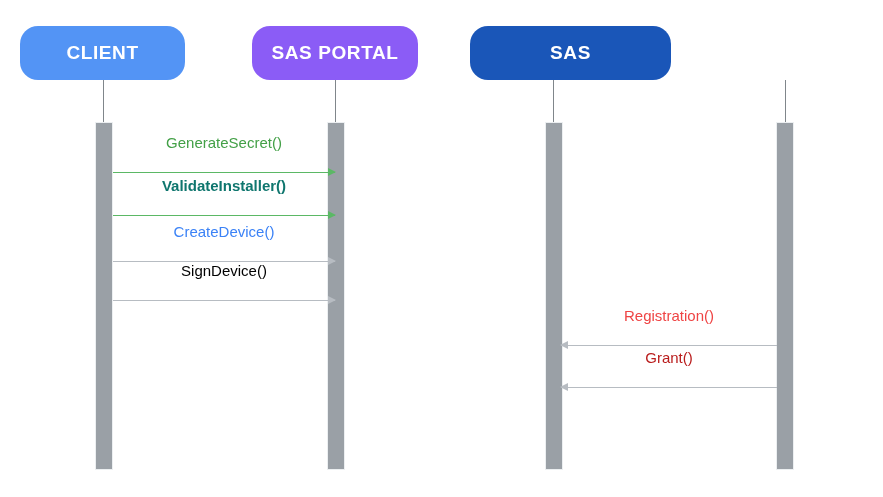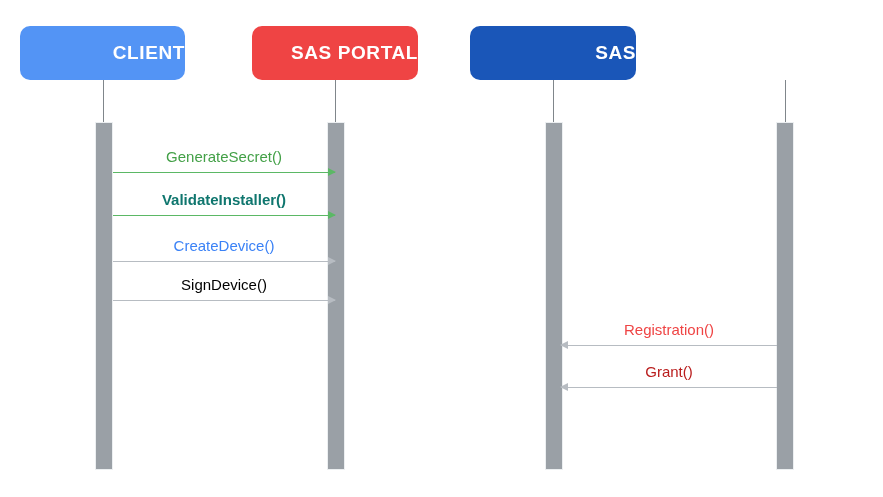--- a/index.html
+++ b/index.html
@@ -18,22 +18,22 @@
     width: 883px;
     height: 497px;
     background: #ffffff;
   }
 
   
   .participant-box {
     position: absolute;
     display: flex;
     align-items: center;
-    justify-content: flex-end;
-    border-radius: 10px;
+    justify-content: center;
+    border-radius: 18px;
     box-sizing: border-box;
   }
   .participant-label {
     color: #ffffff;
     font-weight: bold;
     font-size: 19px;
     letter-spacing: 0.6px;
     font-family: "Liberation Sans", sans-serif;
     white-space: nowrap;
   }
@@ -80,45 +80,45 @@
   }
   .message.to-left .msg-head {
     left: -1px;
     border-right-width: 8px;
     border-right-style: solid;
   }
   .message .msg-label {
     position: absolute;
     left: 0;
     width: 100%;
-    bottom: 6px;
+    bottom: 20px;
     text-align: center;
     font-size: 15px;
     font-family: "Liberation Sans", sans-serif;
     white-space: nowrap;
     line-height: 18px;
   }
 </style>
 </head>
 <body>
 
 <div id="diagram">
     <div class="lifeline" style="left: 103px; top: 80px; height: 42px; background: rgb(128, 134, 139);"></div>
     <div class="activation" style="left: 95px; top: 122px; width: 18px; height: 348px; background: rgb(154, 160, 166);"></div>
     <div class="participant-box" style="left: 20px; top: 26px; width: 165px; height: 54px; background: rgb(83, 148, 245);">
       <span class="participant-label">CLIENT</span>
     </div>
     <div class="lifeline" style="left: 335px; top: 80px; height: 42px; background: rgb(128, 134, 139);"></div>
     <div class="activation" style="left: 327px; top: 122px; width: 18px; height: 348px; background: rgb(154, 160, 166);"></div>
-    <div class="participant-box" style="left: 252px; top: 26px; width: 166px; height: 54px; background: #ef4444;">
+    <div class="participant-box" style="left: 252px; top: 26px; width: 166px; height: 54px; background: #8b5cf6;">
       <span class="participant-label">SAS PORTAL</span>
     </div>
     <div class="lifeline" style="left: 553px; top: 80px; height: 42px; background: rgb(128, 134, 139);"></div>
     <div class="activation" style="left: 545px; top: 122px; width: 18px; height: 348px; background: rgb(154, 160, 166);"></div>
-    <div class="participant-box" style="left: 470px; top: 26px; width: 166px; height: 54px; background: rgb(26, 86, 184);">
+    <div class="participant-box" style="left: 470px; top: 26px; width: 201px; height: 54px; background: rgb(26, 86, 184);">
       <span class="participant-label">SAS</span>
     </div>
     <div class="lifeline" style="left: 785px; top: 80px; height: 42px; background: rgb(128, 134, 139);"></div>
     <div class="activation" style="left: 776px; top: 122px; width: 18px; height: 348px; background: rgb(154, 160, 166);"></div>
     <div class="message to-right" style="left: 113px; top: 172px; width: 222px;">
       <div class="msg-line" style="background: rgb(91, 184, 101);"></div>
       <div class="msg-head" style="border-left-color: rgb(91, 184, 101);"></div>
       <div class="msg-label" style="color: rgb(67, 160, 71);">GenerateSecret()</div>
     </div>
     <div class="message to-right" style="left: 113px; top: 215px; width: 222px;">

